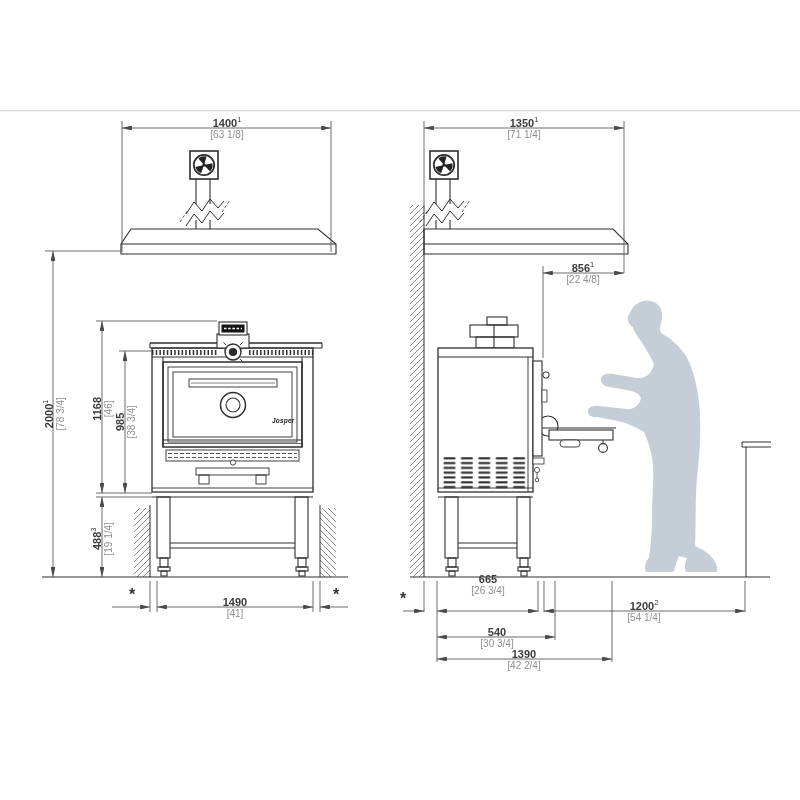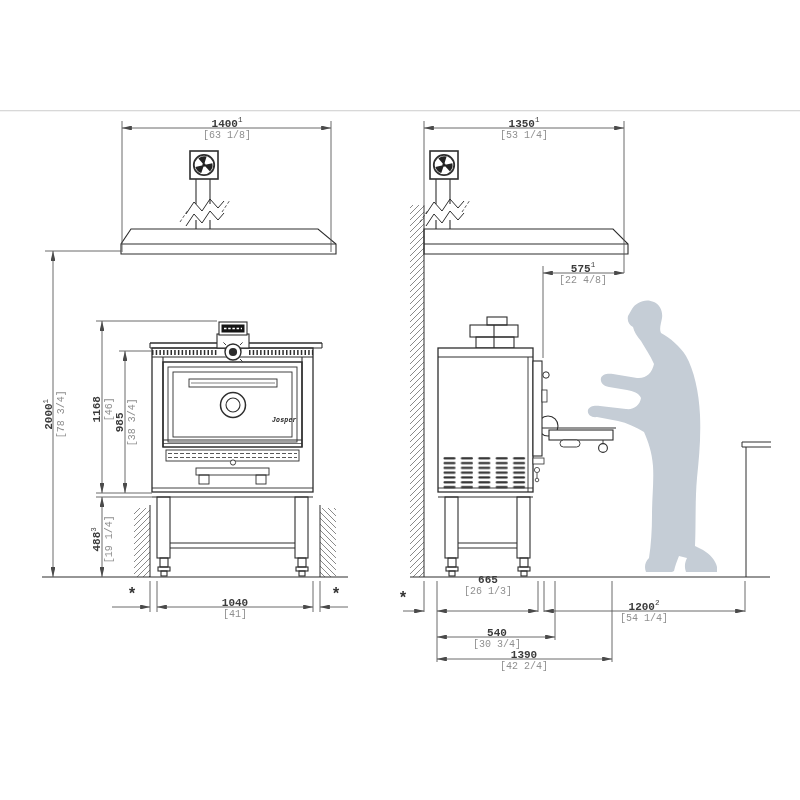--- a/index.html
+++ b/index.html
@@ -1,17 +1,17 @@
 <!DOCTYPE html>
 <html><head>
 <meta charset="utf-8">
 <style>
   html,body{margin:0;padding:0;background:#fff;}
   .stage{position:relative;width:800px;height:800px;background:#ffffff;overflow:hidden;
-         font-family:Liberation Mono, monospace;}
+         font-family:Liberation Sans, sans-serif;}
   .divider{position:absolute;left:0;top:110px;width:800px;height:1px;background:#d8d8d8;
            box-shadow:0 1px 0 #f3f3f3;}
   svg.draw{position:absolute;left:0;top:0;}
   .dim{position:absolute;width:90px;text-align:center;color:#3b3b3b;font-size:11px;line-height:12.5px;}
   .dim .mmrow{display:block;font-weight:bold;white-space:nowrap;}
   .dim sup{font-size:7.5px;font-weight:normal;}
   .dim .in{display:block;color:#8f8f8f;font-size:10px;font-weight:normal;}
   .dim.rot{width:110px;transform:rotate(-90deg);}
   .ast{position:absolute;width:14px;text-align:center;font-size:16px;color:#333;font-weight:bold;}
   .logo{position:absolute;left:272px;top:417px;font-size:6.5px;font-style:italic;font-weight:bold;
@@ -287,49 +287,49 @@
       <line x1="437" y1="659" x2="612" y2="659" marker-start="url(#ar)" marker-end="url(#ar)"></line>
     </g>
   </svg>
 
   <div class="dim" style="left:182px;top:114px">
     <span class="mmrow"><span>1400</span><sup>1</sup></span>
     <span class="in">[63 1/8]</span>
   </div>
   <div class="dim" style="left:479px;top:114px">
     <span class="mmrow"><span>1350</span><sup>1</sup></span>
-    <span class="in">[53 1/4]</span>
+    <span class="in">[71 1/4]</span>
   </div>
   <div class="dim" style="left:538px;top:259px">
-    <span class="mmrow"><span>575</span><sup>1</sup></span>
+    <span class="mmrow"><span>856</span><sup>1</sup></span>
     <span class="in">[22 4/8]</span>
   </div>
   <div class="dim rot" style="left:-1px;top:400px">
     <span class="mmrow"><span>2000</span><sup>1</sup></span>
     <span class="in">[78 3/4]</span>
   </div>
   <div class="dim rot" style="left:47px;top:395px">
     <span class="mmrow"><span>1168</span><sup></sup></span>
     <span class="in">[46]</span>
   </div>
   <div class="dim rot" style="left:70px;top:408px">
     <span class="mmrow"><span>985</span><sup></sup></span>
     <span class="in">[38 3/4]</span>
   </div>
   <div class="dim rot" style="left:47px;top:525px">
     <span class="mmrow"><span>488</span><sup>3</sup></span>
     <span class="in">[19 1/4]</span>
   </div>
   <div class="dim" style="left:190px;top:593px">
-    <span class="mmrow"><span>1040</span><sup></sup></span>
+    <span class="mmrow"><span>1490</span><sup></sup></span>
     <span class="in">[41]</span>
   </div>
   <div class="dim" style="left:443px;top:570px">
     <span class="mmrow"><span>665</span><sup></sup></span>
-    <span class="in">[26 1/3]</span>
+    <span class="in">[26 3/4]</span>
   </div>
   <div class="dim" style="left:599px;top:597px">
     <span class="mmrow"><span>1200</span><sup>2</sup></span>
     <span class="in">[54 1/4]</span>
   </div>
   <div class="dim" style="left:452px;top:623px">
     <span class="mmrow"><span>540</span><sup></sup></span>
     <span class="in">[30 3/4]</span>
   </div>
   <div class="dim" style="left:479px;top:645px">

